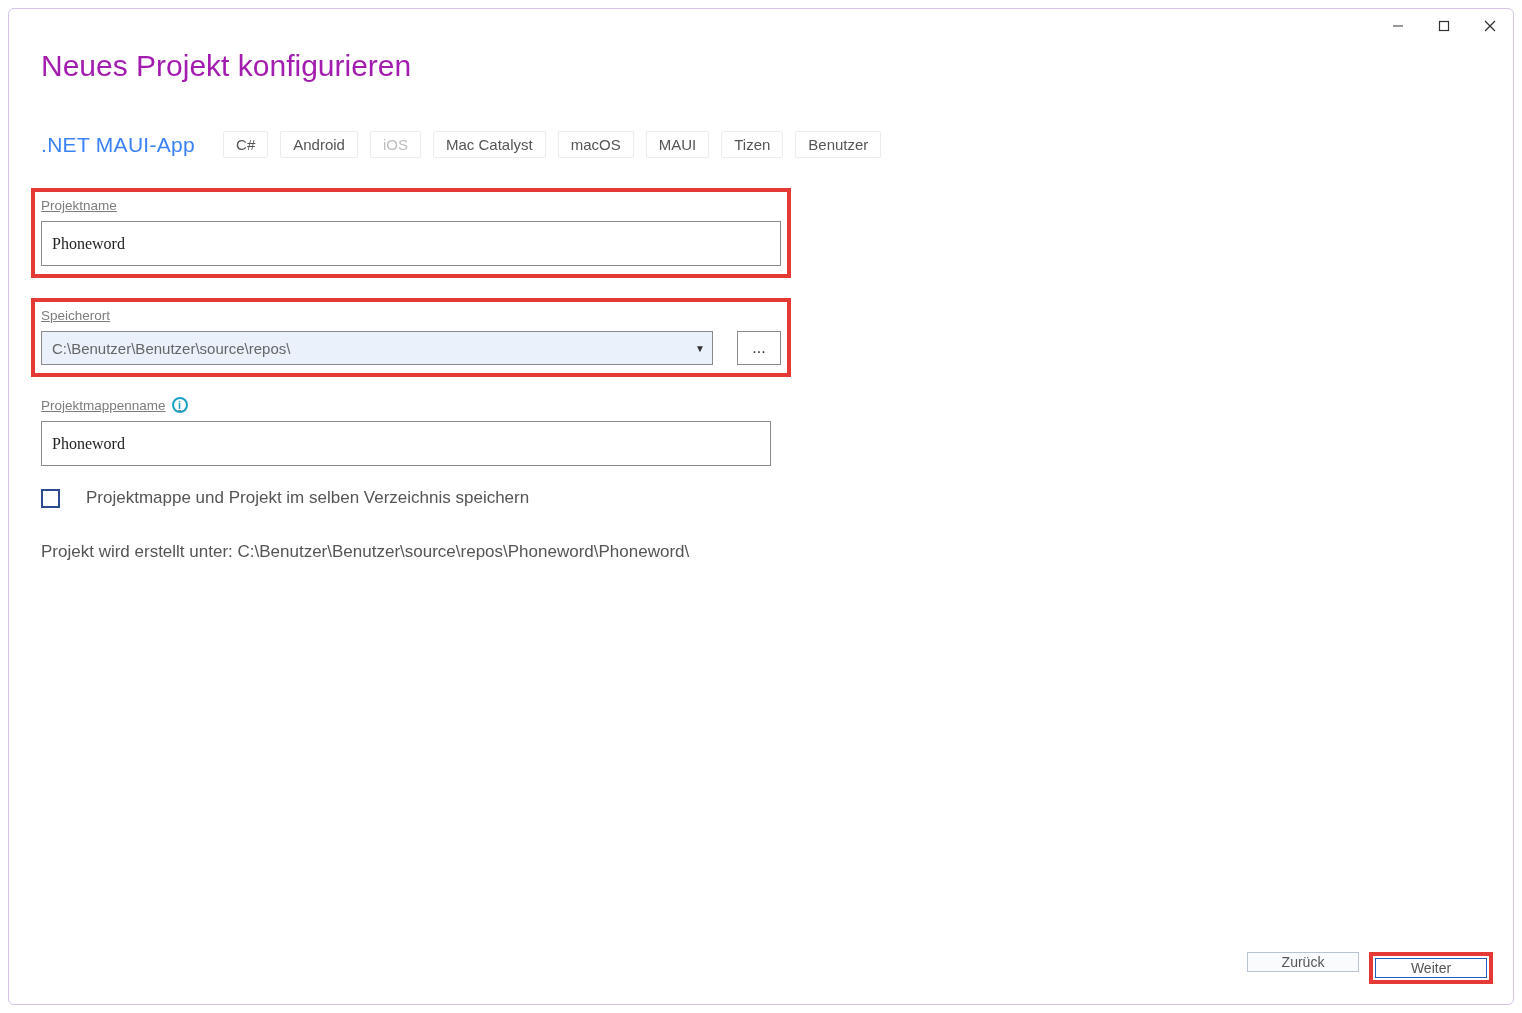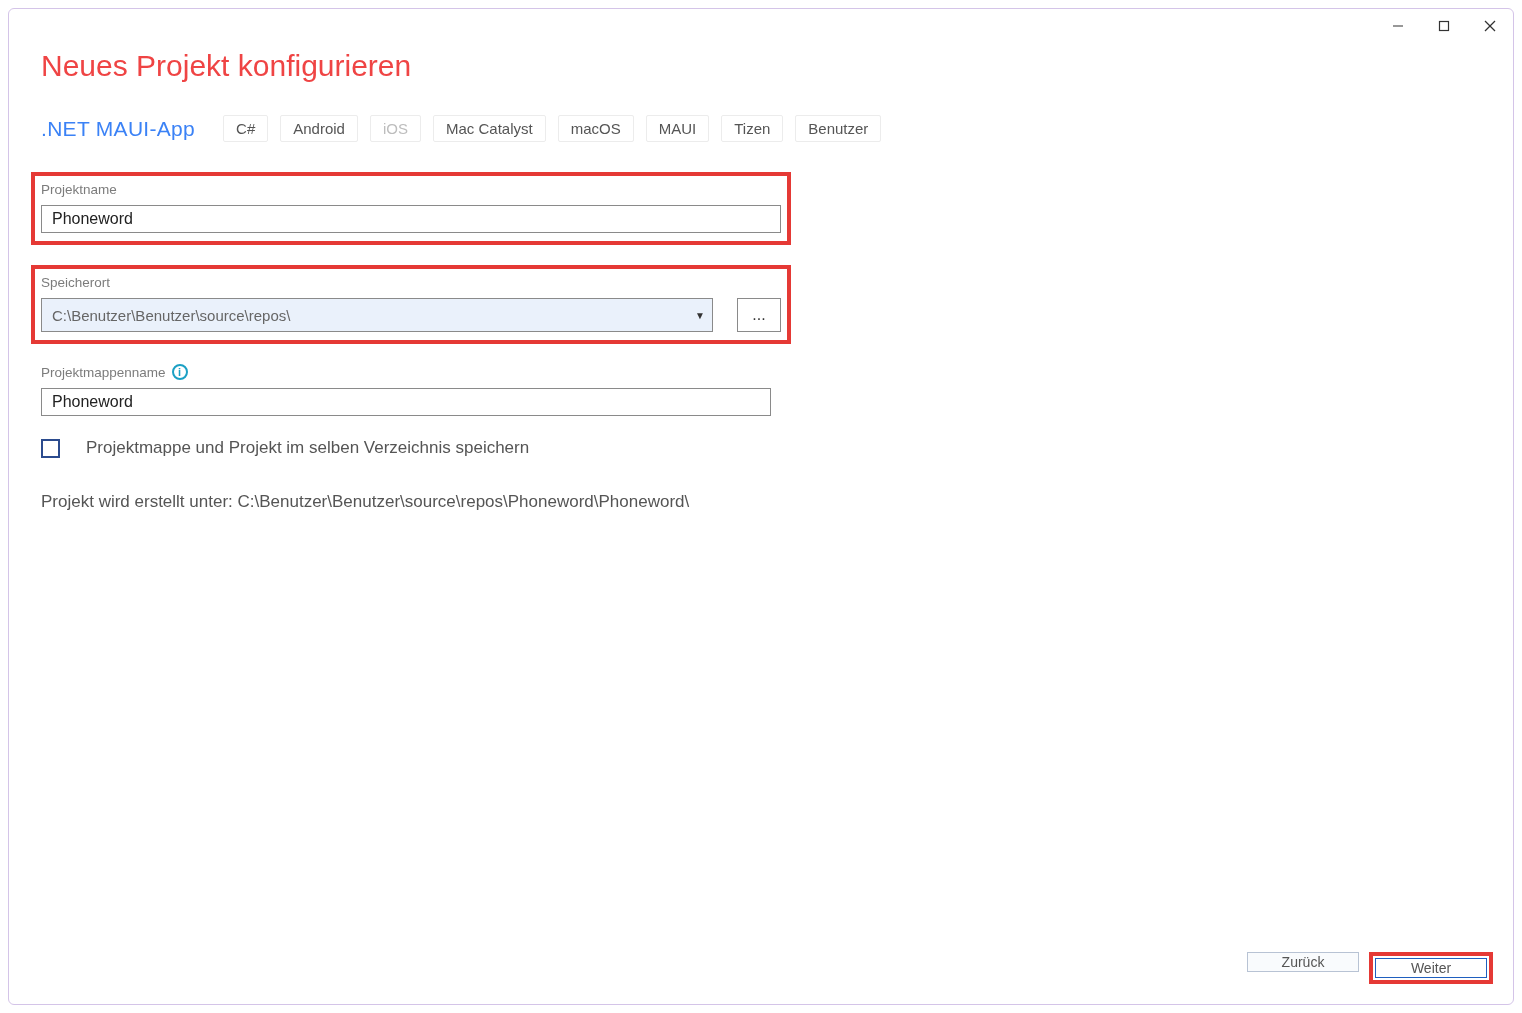--- a/index.html
+++ b/index.html
@@ -4,31 +4,31 @@
 <style>
   * { box-sizing: border-box; margin: 0; padding: 0; }
   html, body { width: 1522px; height: 1013px; font-family: "Segoe UI", Arial, sans-serif; background: #fff; }
   .frame { position: relative; width: 1522px; height: 1013px; padding: 8px; }
   .window { position: relative; width: 100%; height: 100%; border: 1px solid #d4c4e8; border-radius: 6px; background: #fff; overflow: hidden; }
 
   .window-controls { position: absolute; top: 0; right: 0; display: flex; }
   .window-controls .wc { width: 46px; height: 34px; display: flex; align-items: center; justify-content: center; font-size: 14px; color: #333; cursor: pointer; }
 
   .content { padding: 40px 32px 0 32px; }
-  .heading { font-size: 30px; font-weight: 400; color: #ef4444; margin-bottom: 32px; }
+  .heading { font-size: 30px; font-weight: 400; color: #a21caf; margin-bottom: 48px; }
 
   .subline { display: flex; align-items: center; gap: 12px; margin-bottom: 30px; }
   .subtitle { font-size: 21px; font-weight: 400; color: #3b82f6; margin-right: 16px; letter-spacing: .3px; }
   .tag { font-size: 15px; color: #555; background: #fff; border: 1px solid #ececec; border-radius: 2px; padding: 4px 12px; }
   .tag.faded { color: #bdbdbd; }
 
   .group { margin-bottom: 20px; width: 748px; }
   .group-highlighted { border: 4px solid #e53935; padding: 6px 6px 8px 6px; margin-left: -10px; width: 760px; }
-  .label { font-size: 13.5px; color: #7c7c7c; margin-bottom: 8px; display: flex; align-items: center; gap: 6px; }
-  .input-text { width: 100%; height: 28px; border: 1px solid #8a8a8a; padding: 0 10px; font-size: 16px; font-family: Liberation Sans, sans-serif; color: #222; background: #fff; }
+  .label { font-size: 13.5px; color: #7c7c7c; margin-bottom: 8px; display: flex; align-items: center; gap: 6px; text-decoration: underline; }
+  .input-text { width: 100%; height: 45px; border: 1px solid #8a8a8a; padding: 0 10px; font-size: 16px; font-family: Liberation Serif, serif; color: #222; background: #fff; }
   .input-combo-row { display: flex; align-items: flex-start; gap: 24px; }
   .combo { flex: 1; position: relative; }
   .combo-input { width: 100%; height: 34px; border: 1px solid #8a8a8a; padding: 0 28px 0 10px; font-size: 15px; font-family: inherit; color: #666; background: #eaf1fb; }
   .combo-caret { position: absolute; right: 8px; top: 50%; transform: translateY(-50%); font-size: 10px; color: #333; pointer-events: none; }
   .browse-btn { width: 44px; height: 34px; border: 1px solid #8a8a8a; background: #fff; font-size: 16px; color: #333; display:flex; align-items:center; justify-content:center; cursor:pointer; }
 
   .info-icon { width: 16px; height: 16px; border: 2px solid #1ba0c4; border-radius: 50%; display: inline-flex; align-items: center; justify-content: center; font-size: 11px; font-weight: 700; color: #1ba0c4; line-height: 1; }
 
   .checkbox-row { display: flex; align-items: center; gap: 26px; margin: 22px 0 34px 0; }
   .chk { width: 19px; height: 19px; border: 2px solid #2b4b8e; background: #fff; display: inline-block; }

